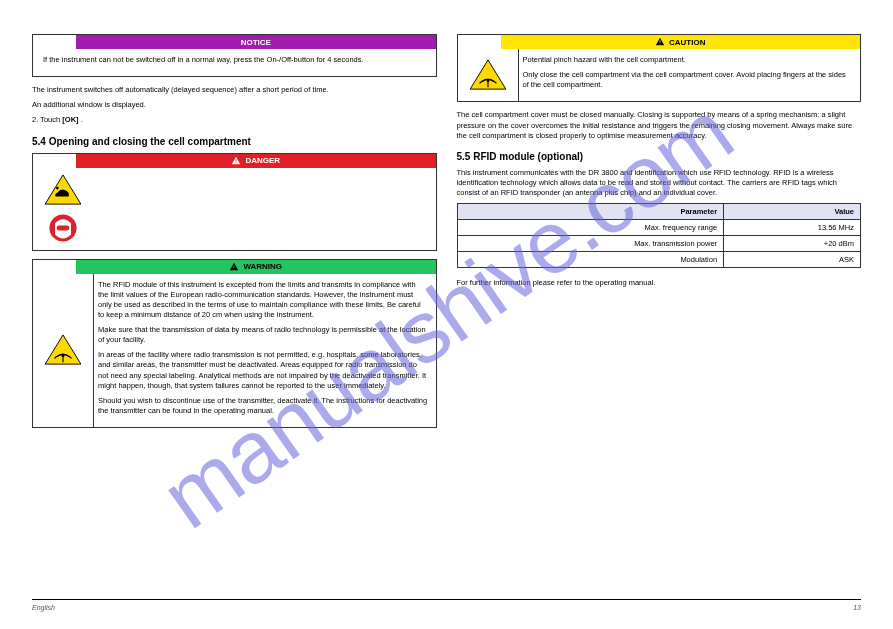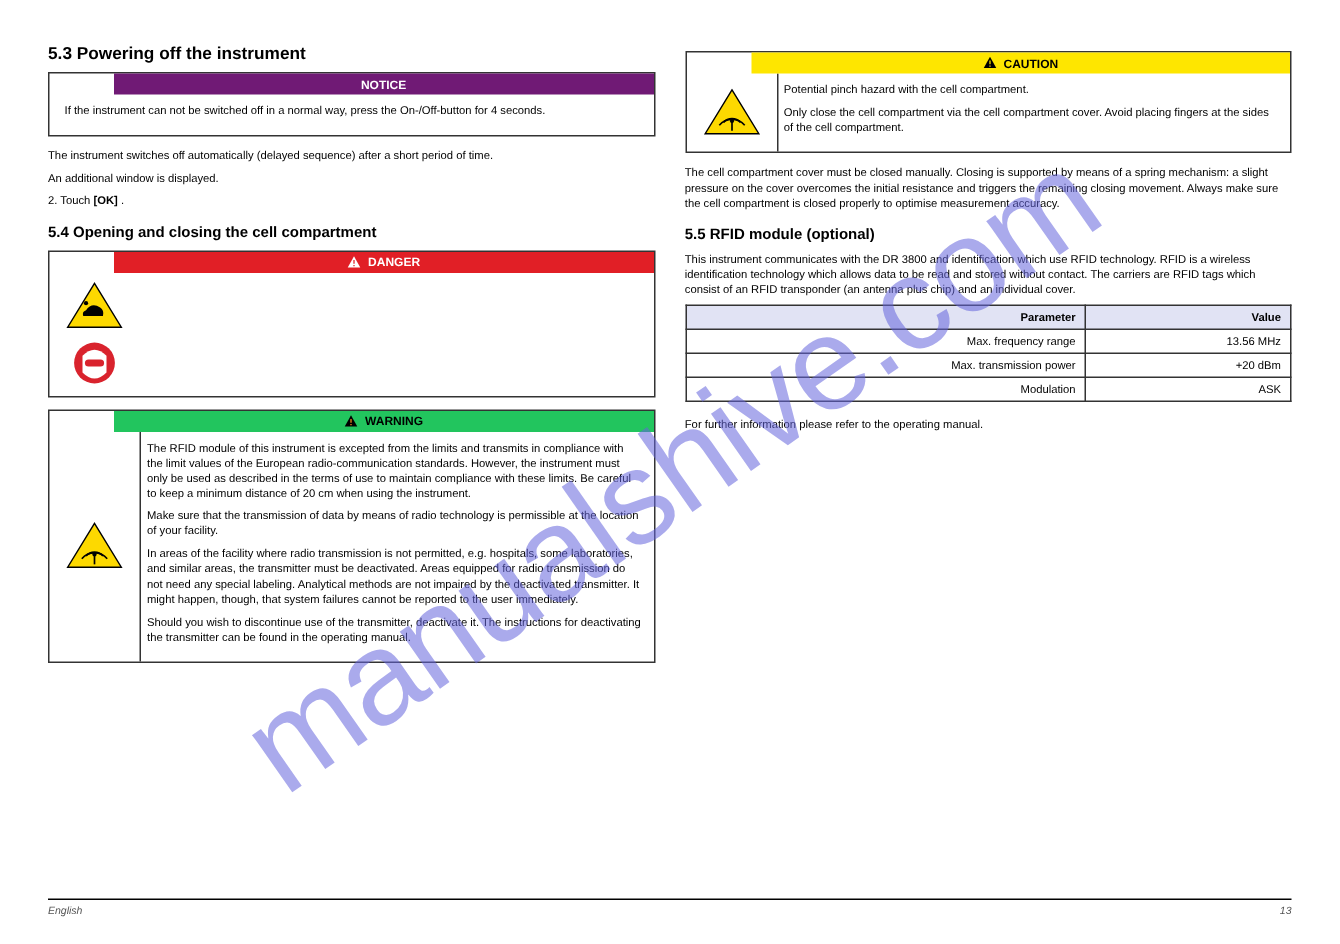--- a/index.html
+++ b/index.html
@@ -35,21 +35,21 @@
     justify-content: center;
     font-weight: bold;
     font-size: 8px;
     position: relative;
     margin-left: 43px;
   }
   .banner .tri {
     width: 10px; height: 10px; margin-right: 4px;
     display: flex; align-items: center; justify-content: center;
   }
-  .banner.blue { background: #701a75; height: 14px; text-align: right; }
+  .banner.blue { background: #a21caf; height: 14px; text-align: right; }
   .banner.red { background: #e11f26; color: #fff; }
   .banner.orange { background: #22c55e; }
   .banner.yellow { background: #fee600; }
   .block {
     display: flex;
   }
   .iconcell {
     width: 60px;
     padding: 6px 4px;
     display: flex;
@@ -126,21 +126,20 @@
     font-size: 7px;
     color: #555;
     font-style: italic;
   }
 </style>
 </head>
 <body>
 
 <div class="page">
   <div class="col">
-    <div class="h1">5.3  Powering off the instrument</div>
 
     <div class="boxed notice">
       <div class="banner blue">
         <span style="color:#fff">NOTICE</span>
       </div>
       <div class="block">
         <div class="textcell">
           <p class="p">If the instrument can not be switched off in a normal way, press the On-/Off-button for 4 seconds.</p>
         </div>
       </div>

